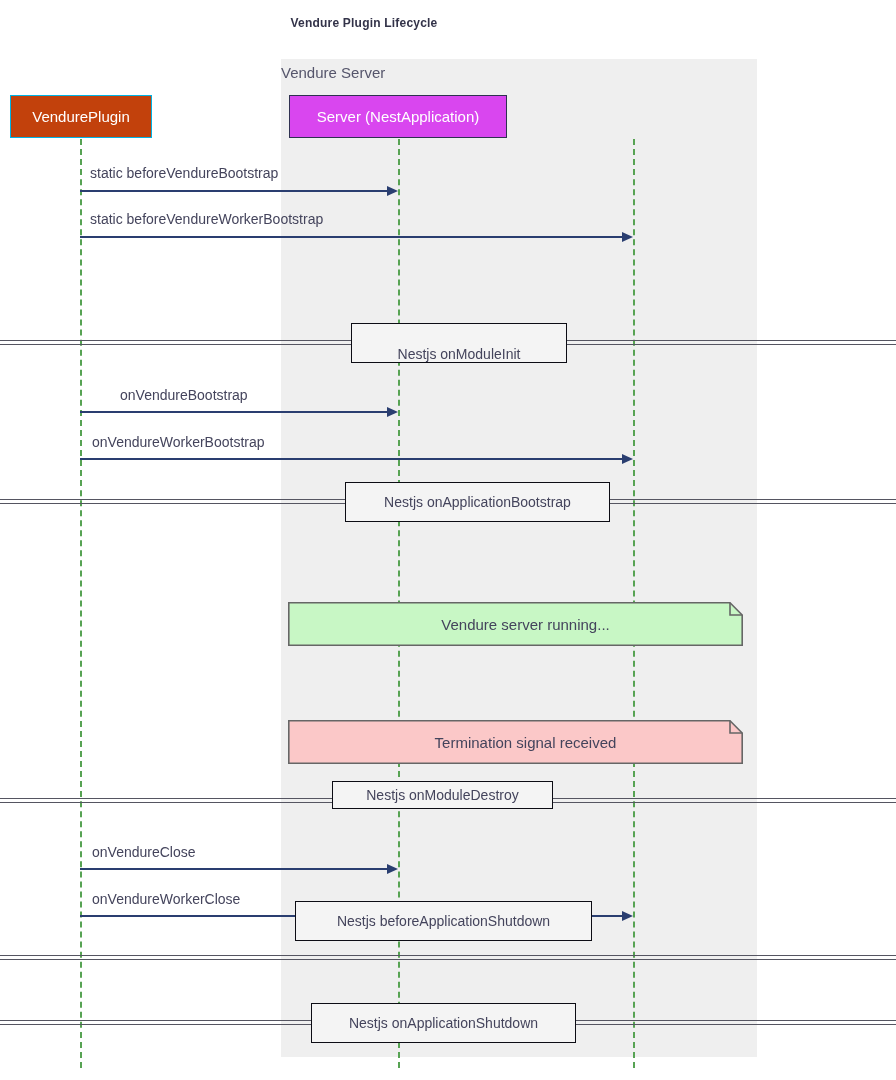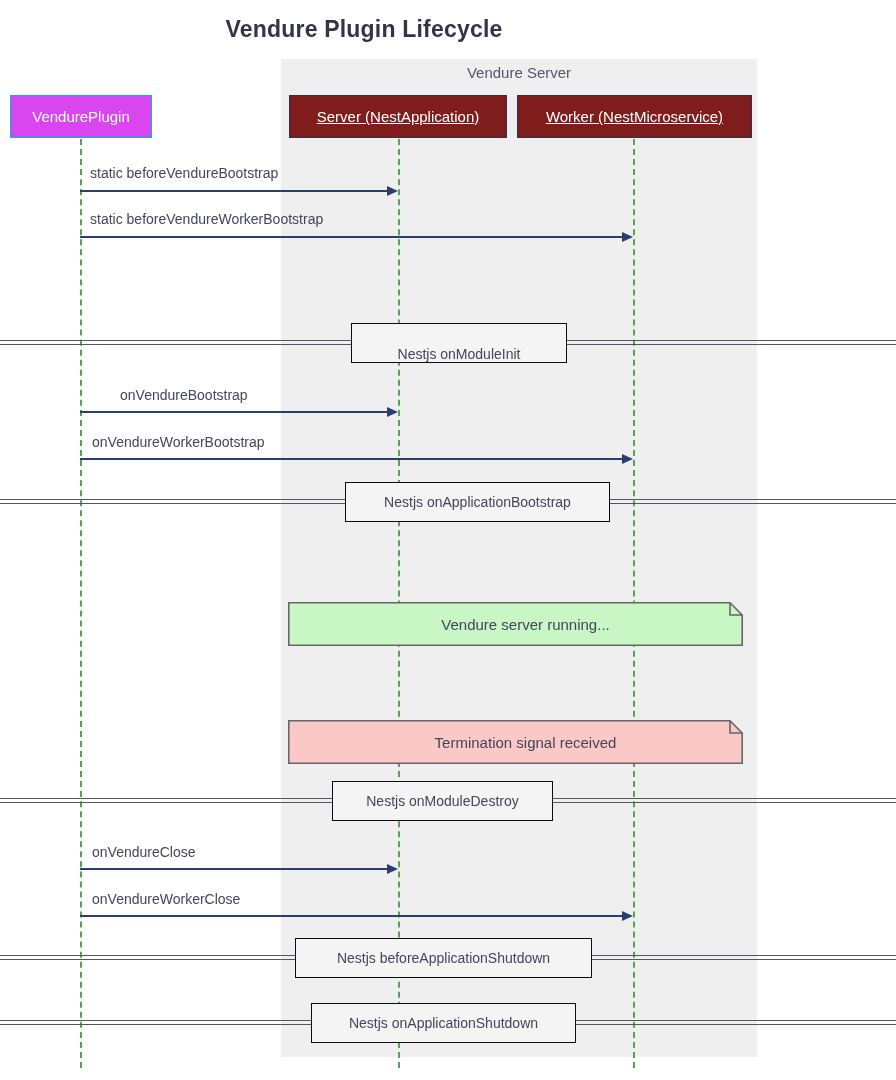--- a/index.html
+++ b/index.html
@@ -17,55 +17,53 @@
     height: 1080px;
     background: #ffffff;
     overflow: hidden;
   }
   .title {
     position: absolute;
     left: 0;
     top: 16px;
     width: 728px;
     text-align: center;
-    font-size: 23px;
+    font-size: 12px;
     font-weight: bold;
     color: #333349;
     letter-spacing: 0.2px;
   }
   
   .group-box {
     position: absolute;
     background: #efefef;
     border: none;
   }
   .group-label {
     position: absolute;
-    text-align: center;
     font-size: 15px;
     color: #55556b;
   }
   
   .actor {
     position: absolute;
     display: flex;
     align-items: center;
     justify-content: center;
     font-size: 15px;
     color: #ffffff;
     box-sizing: border-box;
     text-align: center;
   }
   .actor.dark {
-    background: #7f1d1d;
+    background: #d946ef;
     border: 1px solid #2f3150;
-    text-decoration: underline;
   }
   .actor.accent {
-    background: #d946ef;
+    background: #c2410c;
     border: 1px solid #00b4e6;
   }
   
   .lifeline {
     position: absolute;
     width: 0;
     border-left: 2px dashed #57a353;
   }
   
   .msg-line {
@@ -145,23 +143,20 @@
   <div class="lifeline" style="left:80px; top:139px; height:929px;"></div>
   <div class="lifeline" style="left:398px; top:139px; height:929px;"></div>
   <div class="lifeline" style="left:633px; top:139px; height:929px;"></div>
 
   <div class="actor accent" style="left:10px; top:95px; width:142px; height:43px;">
     <span>VendurePlugin</span>
   </div>
   <div class="actor dark" style="left:289px; top:95px; width:218px; height:43px;">
     <span>Server (NestApplication)</span>
   </div>
-  <div class="actor dark" style="left:517px; top:95px; width:235px; height:43px;">
-    <span>Worker (NestMicroservice)</span>
-  </div>
 
   <div class="msg-label" style="left:90px; top:165px;">static beforeVendureBootstrap</div>
   <div class="msg-line" style="left:80px; top:190px; width:307px;"></div>
   <div class="msg-arrowhead" style="left:387px; top:186px;"></div>
 
   <div class="msg-label" style="left:90px; top:211px;">static beforeVendureWorkerBootstrap</div>
   <div class="msg-line" style="left:80px; top:236px; width:542px;"></div>
   <div class="msg-arrowhead" style="left:622px; top:232px;"></div>
 
   <div class="divider" style="top:340px;"></div>
@@ -192,34 +187,34 @@
 
   <div class="note" style="left:288px; top:720px; width:455px; height:44px;">
     <svg width="455" height="44" viewBox="0 0 455 44">
       <path d="M0.8,0.8 H442 L454.2,13 V43.2 H0.8 Z" fill="#fbc8c8" stroke="#666666" stroke-width="1.6"></path>
       <path d="M442,0.8 V13 H454.2" fill="none" stroke="#666666" stroke-width="1.6"></path>
     </svg>
     <span class="note-text">Termination signal received</span>
   </div>
 
   <div class="divider" style="top:798px;"></div>
-  <div class="divider-box" style="left:332px; top:781px; width:221px; height:40px;">
+  <div class="divider-box" style="left:332px; top:781px; width:221px; height:28px;">
     <span>Nestjs onModuleDestroy</span>
   </div>
 
   <div class="msg-label" style="left:92px; top:844px;">onVendureClose</div>
   <div class="msg-line" style="left:80px; top:868px; width:307px;"></div>
   <div class="msg-arrowhead" style="left:387px; top:864px;"></div>
 
   <div class="msg-label" style="left:92px; top:891px;">onVendureWorkerClose</div>
   <div class="msg-line" style="left:80px; top:915px; width:542px;"></div>
   <div class="msg-arrowhead" style="left:622px; top:911px;"></div>
 
   <div class="divider" style="top:955px;"></div>
-  <div class="divider-box" style="left:295px; top:938px; width:297px; height:40px;">
+  <div class="divider-box" style="left:295px; top:901px; width:297px; height:40px;">
     <span>Nestjs beforeApplicationShutdown</span>
   </div>
 
   <div class="divider" style="top:1020px;"></div>
   <div class="divider-box" style="left:311px; top:1003px; width:265px; height:40px;">
     <span>Nestjs onApplicationShutdown</span>
   </div>
 
 </div>
 

